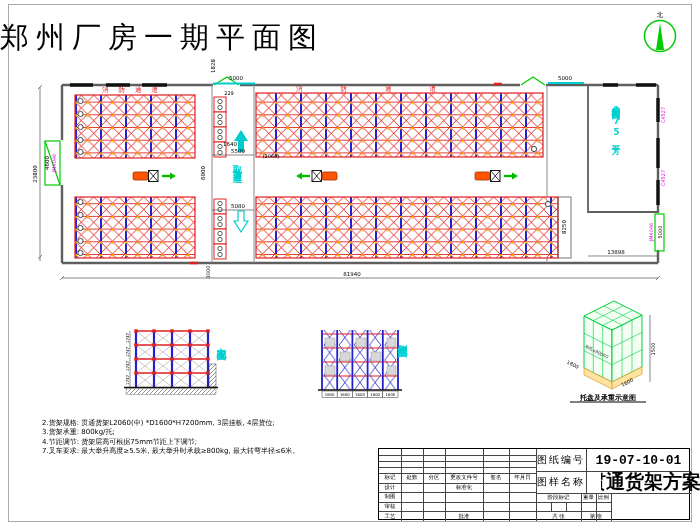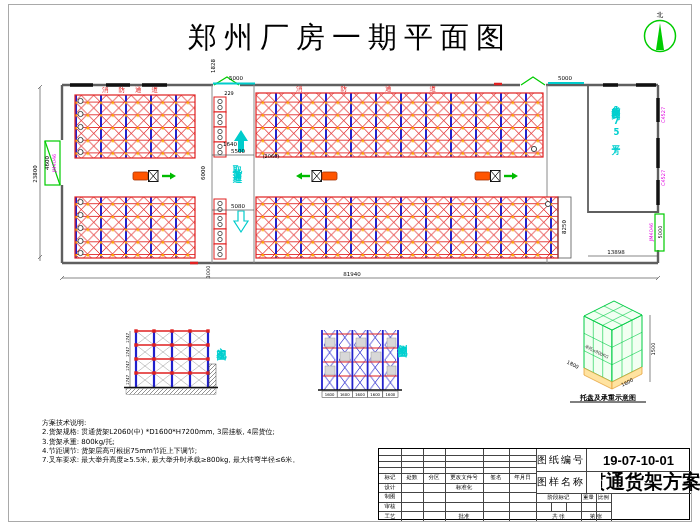--- a/index.html
+++ b/index.html
@@ -1,33 +1,33 @@
 <!DOCTYPE html>
 <html><head>
 <meta charset="utf-8">
 <style>
   html,body{margin:0;padding:0;background:#f2f2f2;}
   #stage{position:relative;width:700px;height:526px;background:#ffffff;overflow:hidden;
          font-family:"DejaVu Sans",sans-serif;}
   .abs{position:absolute;}
   #frame{left:8px;top:4px;width:682px;height:516px;border:1px solid #a9a9a9;}
-  #title{left:0;top:18px;width:700px;text-align:center;font-family:"DejaVu Serif","Liberation Serif",serif;
+  #title{left:0;top:18px;width:700px;font-family:"DejaVu Serif","Liberation Serif",serif;
          font-size:29px;letter-spacing:7px;color:#000;white-space:nowrap;}
   .vtxt{writing-mode:vertical-rl;text-orientation:upright;color:#00cfcf;font-weight:bold;line-height:1;}
   #aisle-label{left:233px;top:157px;font-size:9.5px;letter-spacing:3px;}
   #turnover-label{left:612px;top:99px;font-size:8.5px;letter-spacing:1px;}
   #front-caption{left:216px;top:339px;font-size:10px;letter-spacing:2px;}
   #side-caption{left:397px;top:336px;font-size:10px;letter-spacing:2px;}
   #notes{left:42px;top:419px;width:330px;font-size:7px;line-height:9.3px;color:#000;white-space:nowrap;}
   
   #tb{left:378px;top:448px;width:312px;height:72px;border:1.4px solid #000;box-sizing:border-box;}
   #tb .ln{position:absolute;background:#444;}
   #tb .cell{position:absolute;display:flex;align-items:center;justify-content:center;
             color:#000;white-space:nowrap;overflow:hidden;} .f55{font-size:5.5px;} .f9{font-size:10px;letter-spacing:2px;}
-  .big{font-family:Liberation Sans, sans-serif;font-weight:bold;}
+  .big{font-family:Liberation Mono, monospace;font-weight:bold;}
   svg text{font-family:"DejaVu Sans",sans-serif;}
 </style>
 </head>
 <body>
 
 <div id="stage">
   <div id="frame" class="abs"></div>
 
   <svg class="abs" style="left:0;top:0" width="700" height="526" viewBox="0 0 700 526">
     <defs>
@@ -283,21 +283,20 @@
     </g>
   </svg>
 
   <div id="title" class="abs">郑州厂房一期平面图</div>
   <div id="aisle-label" class="abs vtxt">取货通道</div>
   <div id="turnover-label" class="abs vtxt">货物周转区约175平方</div>
   <div id="front-caption" class="abs vtxt">主视图</div>
   <div id="side-caption" class="abs vtxt">侧视图</div>
 
   <div id="notes" class="abs">
-    <div>方案技术说明:</div>
     <div>2.货架规格: 贯通货架L2060(中) *D1600*H7200mm, 3层挂板, 4层货位;</div>
     <div>3.货架承重: 800kg/托;</div>
     <div>4.节距调节: 货架层高可根据75mm节距上下调节;</div>
     <div>7.叉车要求: 最大举升高度≥5.5米, 最大举升时承载≥800kg, 最大转弯半径≤6米。</div>
   </div>
 
   <div id="tb" class="abs">
 
     <div class="ln" style="left:22px;top:0;width:1px;height:72px"></div>
     <div class="ln" style="left:44px;top:0;width:1px;height:72px"></div>

